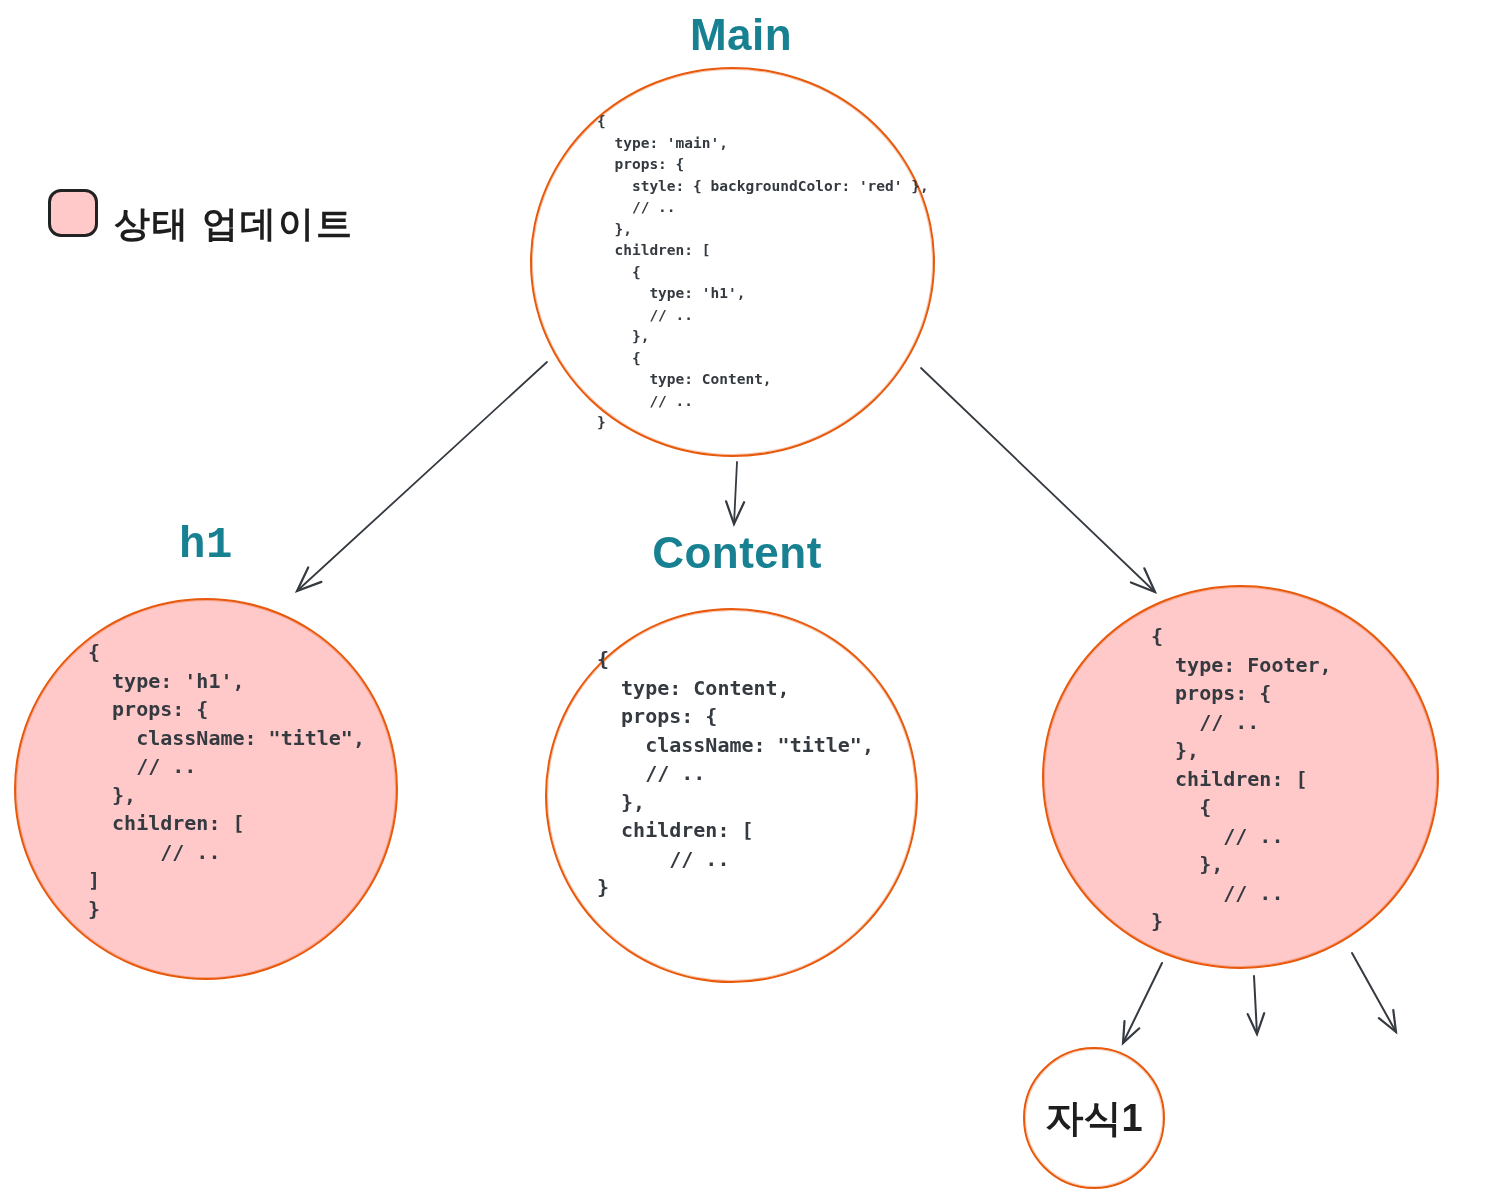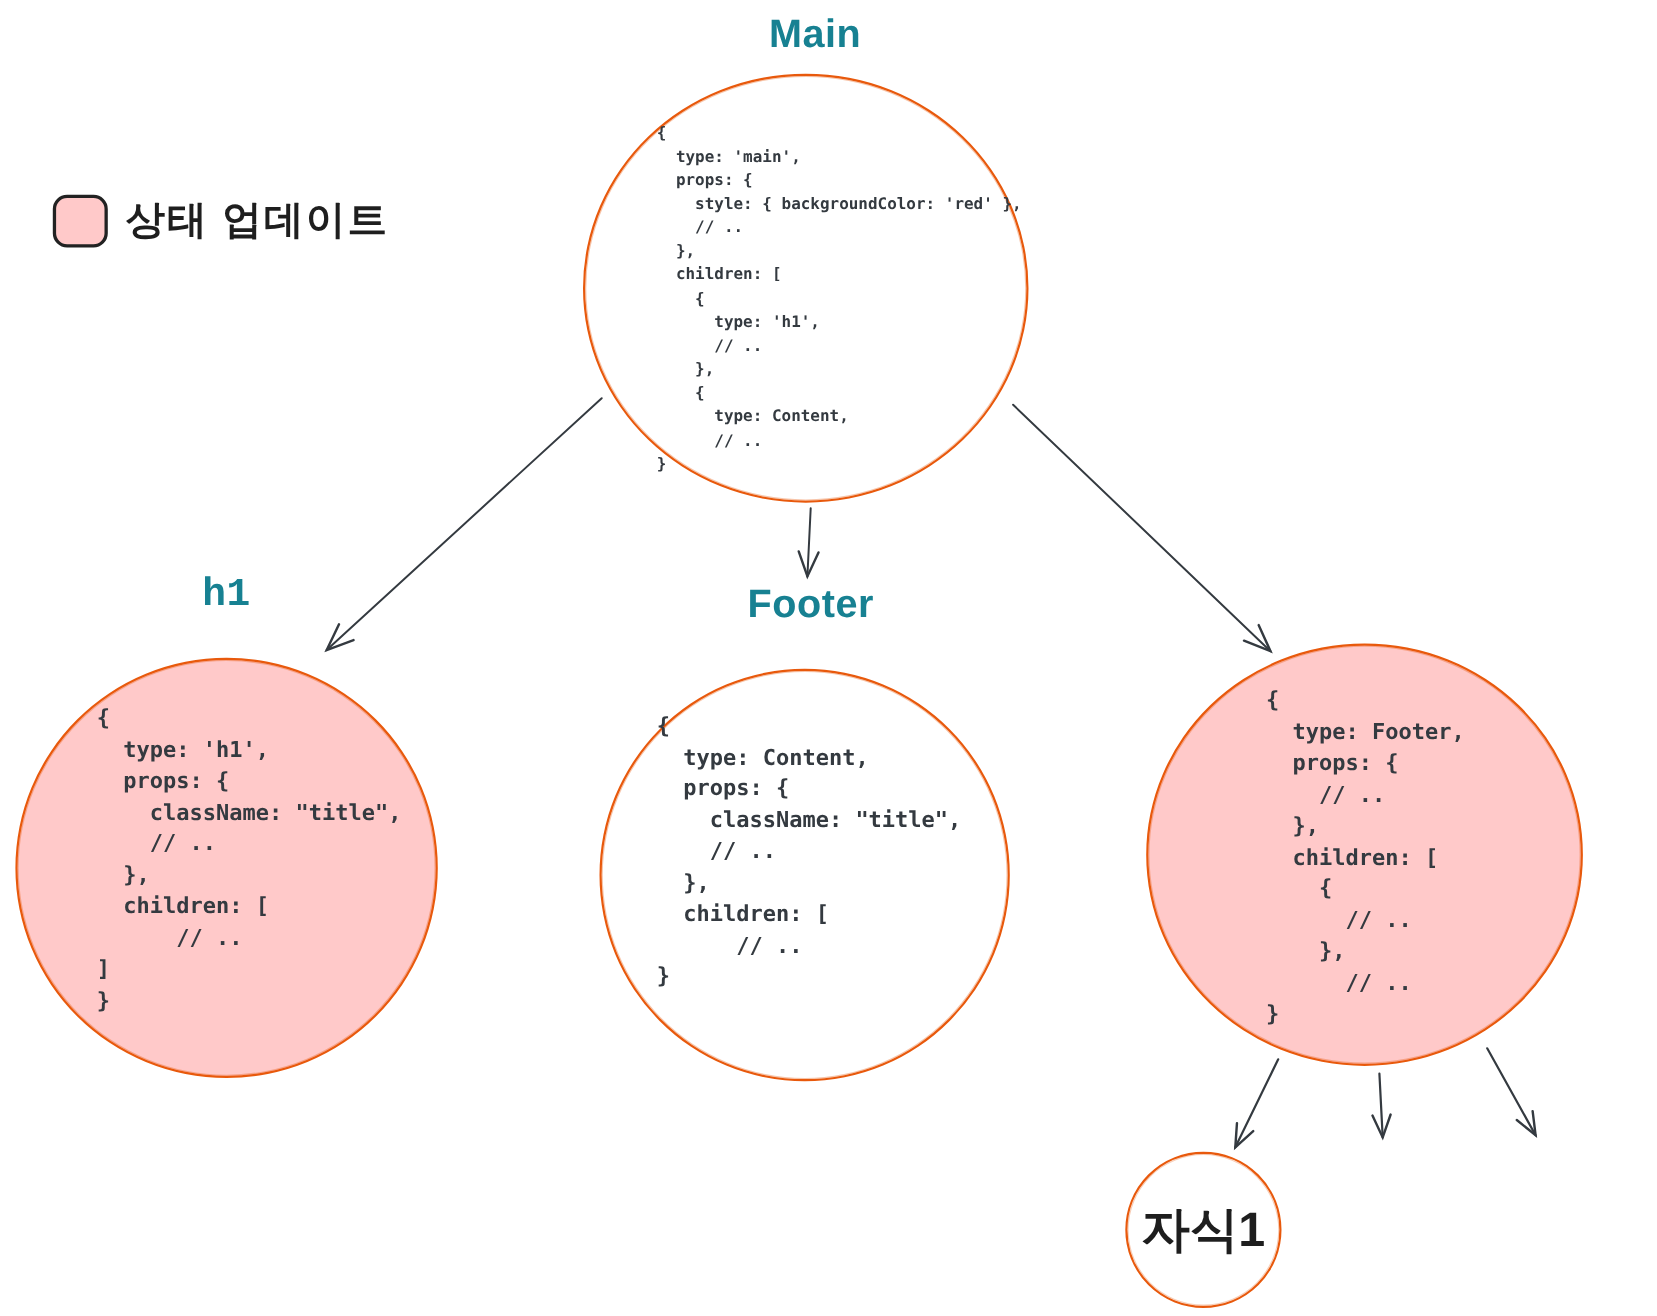--- a/index.html
+++ b/index.html
@@ -6,21 +6,21 @@
   html, body { width: 1506px; height: 1196px; background: #ffffff; overflow: hidden; }
   body { position: relative; font-family: "Liberation Sans", sans-serif; }
 
   .canvas { position: absolute; inset: 0; width: 1506px; height: 1196px; }
 
   
   .node-heading {
     position: absolute;
     width: 260px;
     text-align: center;
-    font-size: 36px;
+    font-size: 44px;
     font-weight: 600;
     color: #178192;
     letter-spacing: 0.5px;
   }
 
   
   .node-circle {
     position: absolute;
     border: 2.5px solid #e8590c;
     border-radius: 50%;
@@ -48,31 +48,32 @@
     background: #ffc9c9;
     border: 3px solid #222222;
     border-radius: 13px;
   }
   .legend-label {
     margin-left: 16px;
     font-size: 36px;
     font-weight: 600;
     color: #1e1e1e;
     letter-spacing: 2px;
+    margin-top: 24px;
   }
 
   
   .child-circle {
     position: absolute;
     border: 2.5px solid #e8590c;
     border-radius: 50%;
     background: #ffffff;
     box-shadow: inset 0 0 0 1px rgba(232,89,12,0.3);
     display: flex; align-items: center; justify-content: center;
-    font-size: 44px;
+    font-size: 38px;
     font-weight: 600;
     color: #1e1e1e;
   }
 
   
   svg.arrows { position: absolute; inset: 0; pointer-events: none; }
   svg.arrows path { fill: none; stroke: #343a40; stroke-linecap: round; }
 </style>
 </head>
 <body>
@@ -108,21 +109,21 @@
   type: 'h1',
   props: {
     className: "title",
     // ..
   },
   children: [
       // ..
 ]
 }</pre>
 
-  <div class="node-heading" style="left:607px; top:528px;">Footer</div>
+  <div class="node-heading" style="left:607px; top:528px;">Content</div>
   <div class="node-circle" style="left:545px; top:608px; width:373px; height:375px;"></div>
   <pre class="code large" style="left:597px; top:645px;">{
   type: Content,
   props: {
     className: "title",
     // ..
   },
   children: [
       // ..
 }</pre>

